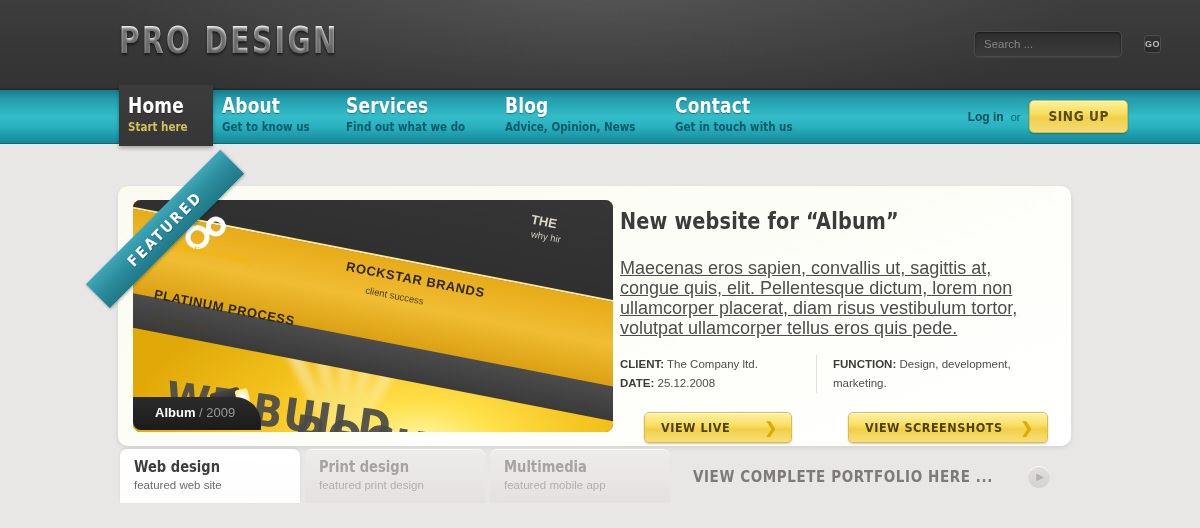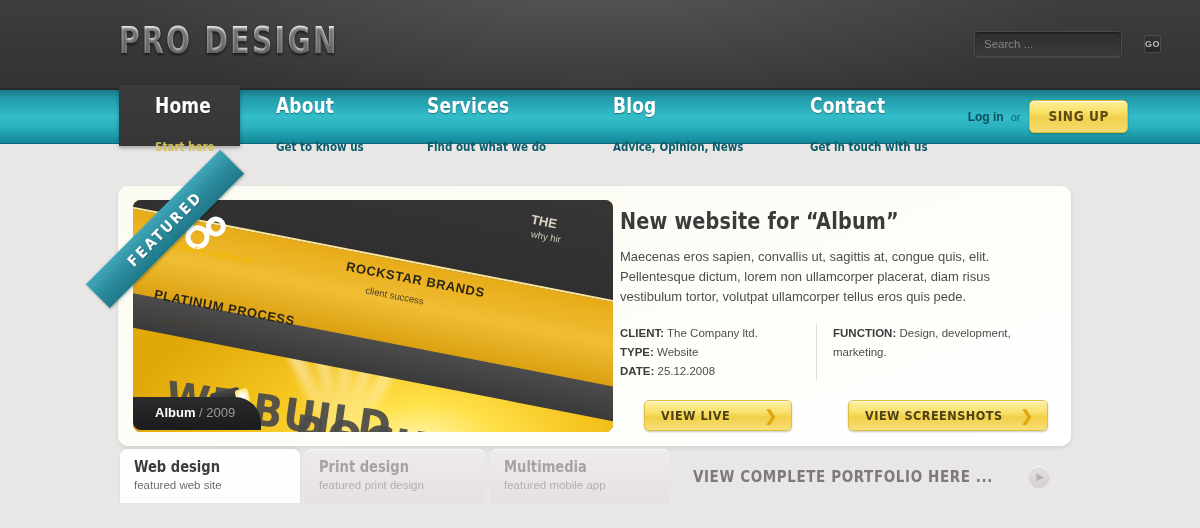--- a/index.html
+++ b/index.html
@@ -104,27 +104,26 @@
     position: absolute;
     left: 119px;
     top: -5px;
     height: 61px;
     display: flex;
     align-items: flex-start;
   }
 
   .nav-item {
     height: 61px;
-    padding: 9px 20px 0 36px;
+    padding: 9px 20px 0 9px;
     display: flex;
     flex-direction: column;
     justify-content: flex-start;
     cursor: pointer;
     position: relative;
-    gap: 20px;
   }
   .nav-item.active {
     background: linear-gradient(180deg, #3c3c3c 0%, #363636 100%);
     box-shadow: 0 2px 4px rgba(0,0,0,0.3);
   }
 
   .nav-title {
     font-family: "DejaVu Sans Condensed", "Liberation Sans Narrow", "Liberation Sans", sans-serif;
     font-size: 21px;
     font-weight: bold;
@@ -407,26 +406,27 @@
     font-family: "DejaVu Sans Condensed", "Liberation Sans Narrow", "Liberation Sans", sans-serif;
     font-size: 23px;
     font-weight: bold;
     color: #3b3b3b;
     letter-spacing: 0.2px;
     transform: scaleX(0.93);
     transform-origin: left center;
     white-space: nowrap;
   }
   .detail-body {
-    margin-top: 13px;
-    font-family: "Liberation Sans", sans-serif;
-    font-size: 13px;
+    margin-top: 24px;
+    font-family: "Liberation Sans", sans-serif;
+    font-size: 18px;
     line-height: 20px;
     color: #4d4d4d;
     width: 424px;
+    text-decoration: underline;
   }
 
   .meta-cols {
     margin-top: 17px;
     display: flex;
     width: 424px;
   }
   .meta-col { width: 196px; }
   .meta-col.right { padding-left: 16px; border-left: 1px solid #dedede; width: 228px; }
   .meta-row {
@@ -651,24 +651,20 @@
 
   <div class="details">
     <div class="detail-title">New website for “Album”</div>
     <div class="detail-body">Maecenas eros sapien, convallis ut, sagittis at, congue quis, elit. Pellentesque dictum, lorem non ullamcorper placerat, diam risus vestibulum tortor, volutpat ullamcorper tellus eros quis pede.</div>
 
     <div class="meta-cols">
       <div class="meta-col">
         <div class="meta-row">
           <span class="meta-key">CLIENT:</span>
           <span>The Company ltd.</span>
-        </div>
-        <div class="meta-row">
-          <span class="meta-key">TYPE:</span>
-          <span>Website</span>
         </div>
         <div class="meta-row">
           <span class="meta-key">DATE:</span>
           <span>25.12.2008</span>
         </div>
       </div>
 
       <div class="meta-col right">
         <div class="meta-row">
           <span class="meta-key">FUNCTION:</span>

